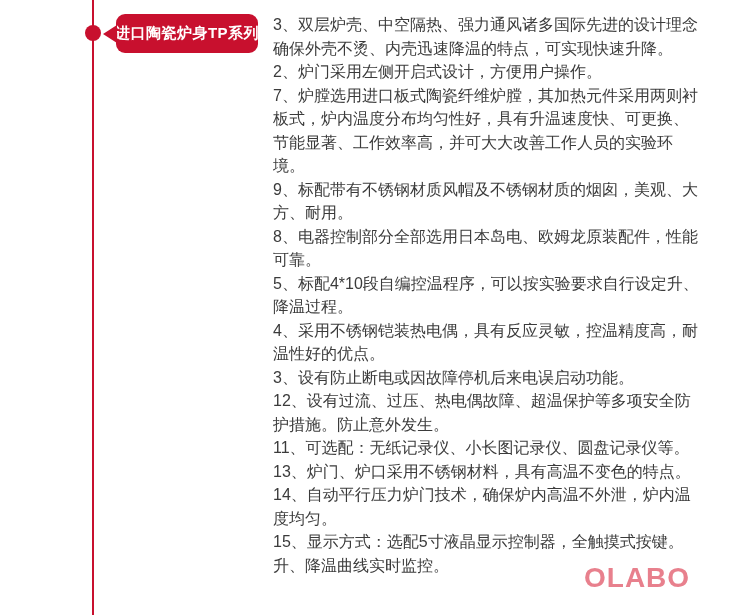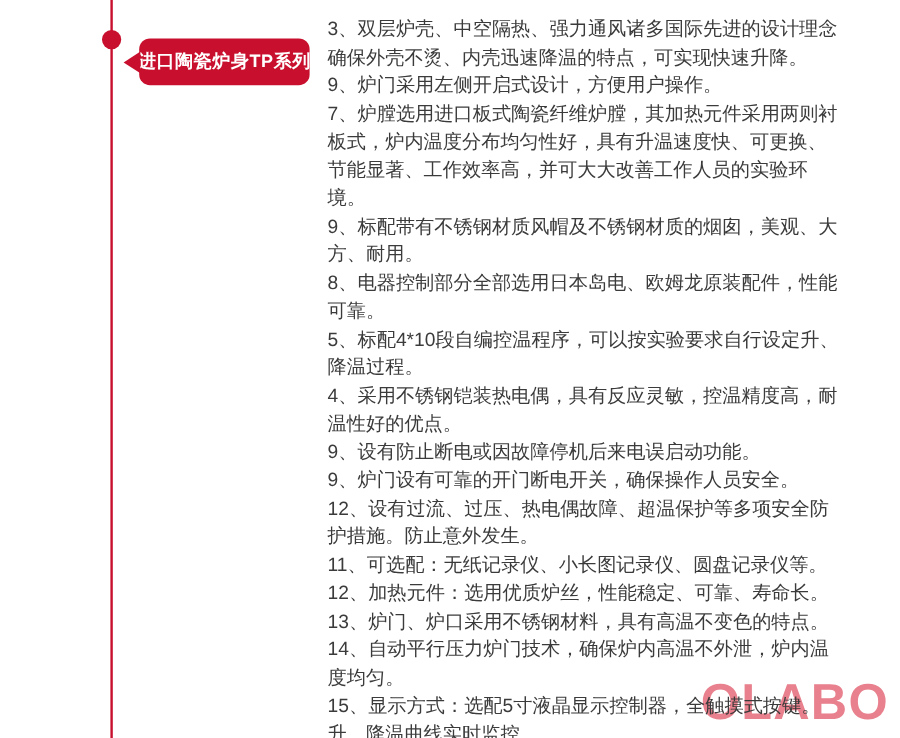--- a/index.html
+++ b/index.html
@@ -25,21 +25,20 @@
     background: var(--accent, #c8102e);
   }
   .series-tag {
     position: absolute;
     left: 116px; top: 14px;
     width: 142px; height: 39px;
     background: var(--accent, #c8102e);
     border-radius: 9px;
     display: flex; align-items: center; justify-content: center;
     z-index: 2;
-    margin-top: 18px;
   }
   .tag-arrow {
     position: absolute;
     left: -13px; top: 50%;
     transform: translateY(-50%);
     width: 0; height: 0;
     border-top: 9px solid transparent;
     border-bottom: 9px solid transparent;
     border-right: 14px solid var(--accent, #c8102e);
   }
@@ -56,21 +55,21 @@
     width: 428px;
     font-size: 16px;
     line-height: 23.5px;
     color: var(--text, #3b3b3b);
     z-index: 1;
   }
   .features p { margin: 0; padding: 0; }
   .watermark {
     position: absolute;
     left: 584px; top: 564px;
-    font-size: 42px;
+    font-size: 28px;
     font-weight: bold;
     letter-spacing: 1px;
     color: var(--watermark, #e8808d);
     z-index: 0;
     line-height: 1;
   }
 </style>
 </head>
 <body>
 
@@ -79,31 +78,29 @@
   <div class="timeline-line"></div>
   <div class="timeline-dot"></div>
 
   <div class="series-tag">
     <span class="tag-arrow"></span>
     <span class="tag-label">进口陶瓷炉身TP系列</span>
   </div>
 
   <div class="features">
     <p>3、双层炉壳、中空隔热、强力通风诸多国际先进的设计理念确保外壳不烫、内壳迅速降温的特点，可实现快速升降。</p>
-    <p>9、炉门采用左侧开启式设计，方便用户操作。</p>
+    <p>2、炉门采用左侧开启式设计，方便用户操作。</p>
     <p>7、炉膛选用进口板式陶瓷纤维炉膛，其加热元件采用两则衬板式，炉内温度分布均匀性好，具有升温速度快、可更换、节能显著、工作效率高，并可大大改善工作人员的实验环境。</p>
     <p>9、标配带有不锈钢材质风帽及不锈钢材质的烟囱，美观、大方、耐用。</p>
     <p>8、电器控制部分全部选用日本岛电、欧姆龙原装配件，性能可靠。</p>
     <p>5、标配4*10段自编控温程序，可以按实验要求自行设定升、降温过程。</p>
     <p>4、采用不锈钢铠装热电偶，具有反应灵敏，控温精度高，耐温性好的优点。</p>
-    <p>9、设有防止断电或因故障停机后来电误启动功能。</p>
-    <p>9、炉门设有可靠的开门断电开关，确保操作人员安全。</p>
+    <p>3、设有防止断电或因故障停机后来电误启动功能。</p>
     <p>12、设有过流、过压、热电偶故障、超温保护等多项安全防护措施。防止意外发生。</p>
     <p>11、可选配：无纸记录仪、小长图记录仪、圆盘记录仪等。</p>
-    <p>12、加热元件：选用优质炉丝，性能稳定、可靠、寿命长。</p>
     <p>13、炉门、炉口采用不锈钢材料，具有高温不变色的特点。</p>
     <p>14、自动平行压力炉门技术，确保炉内高温不外泄，炉内温度均匀。</p>
     <p>15、显示方式：选配5寸液晶显示控制器，全触摸式按键。升、降温曲线实时监控。</p>
   </div>
 
   <div class="watermark">OLABO</div>
 
 </div>
 
 </body></html>

